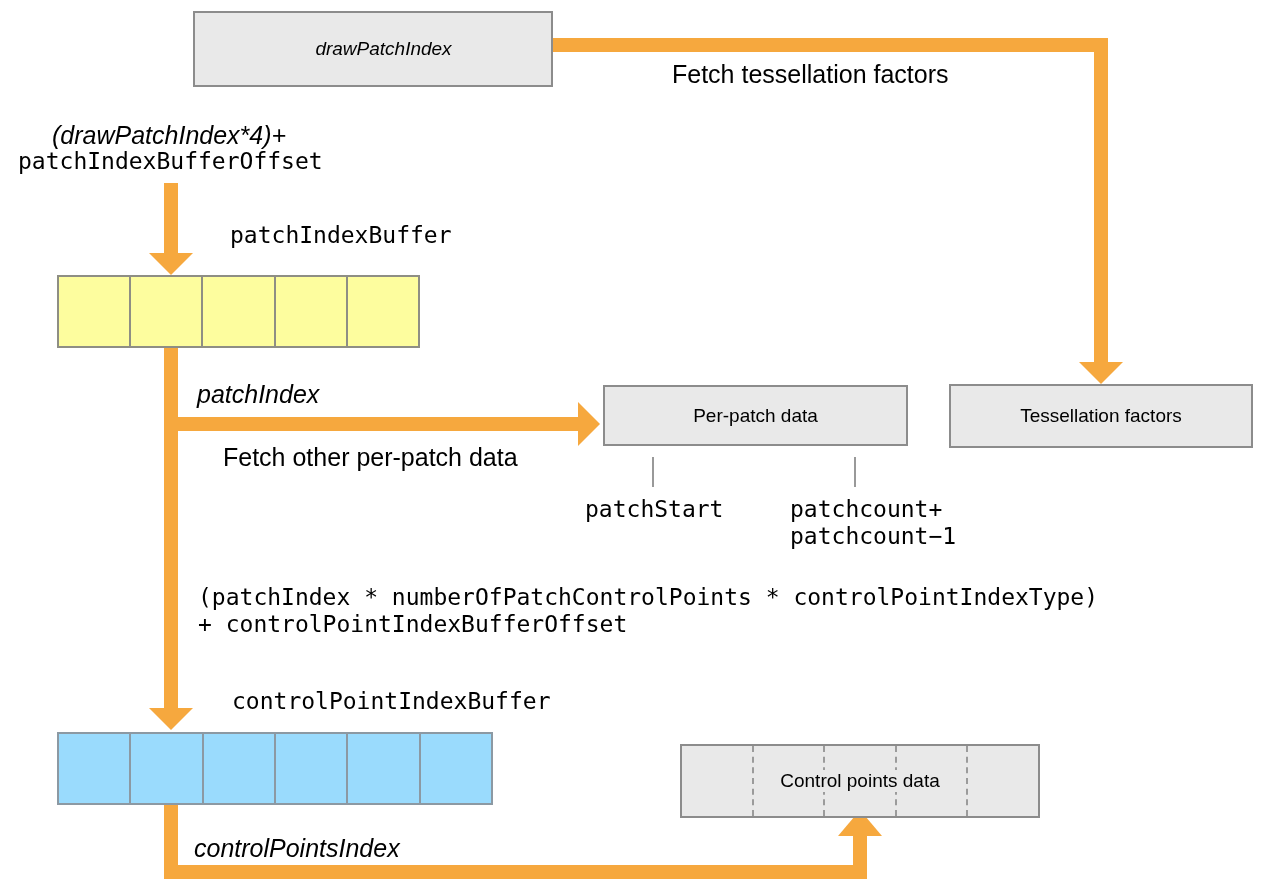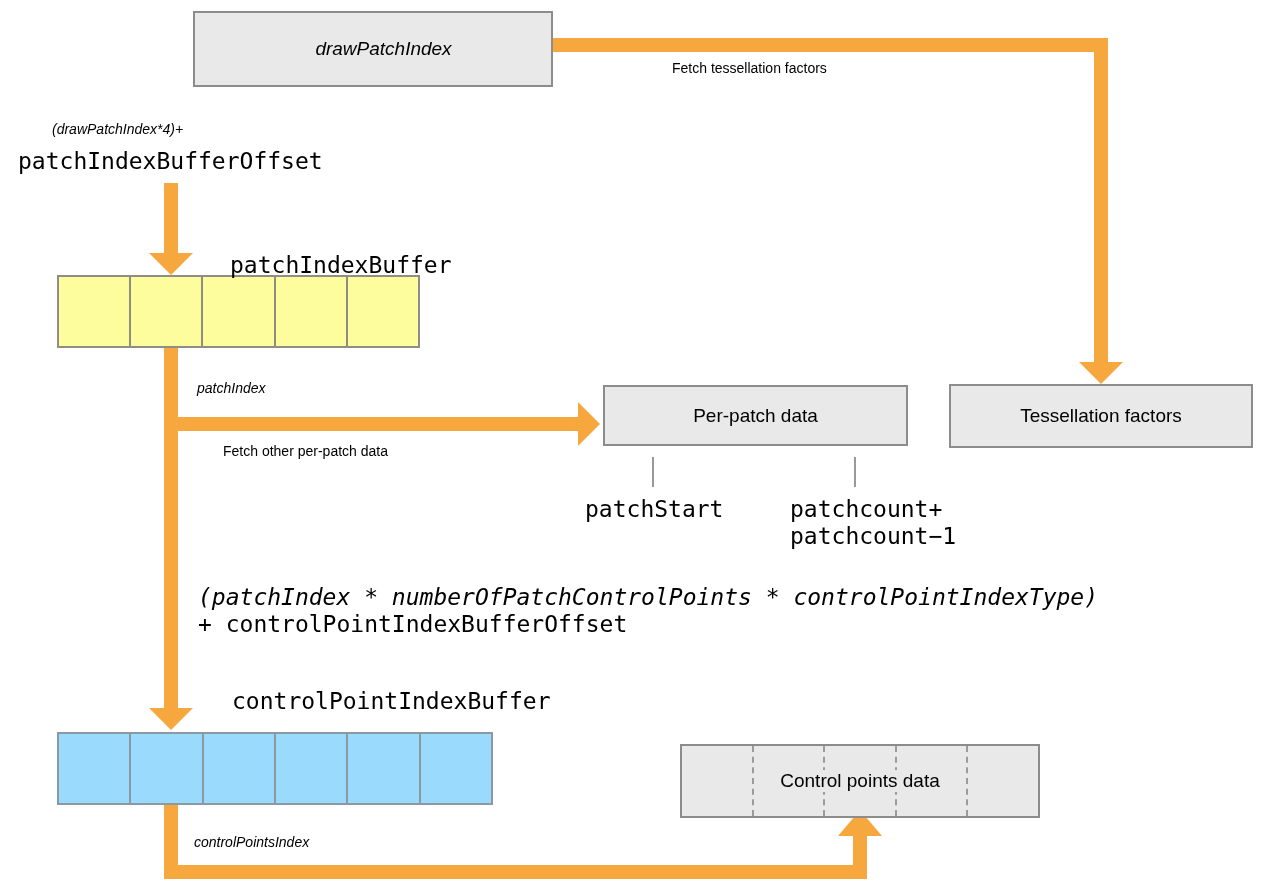--- a/index.html
+++ b/index.html
@@ -51,21 +51,21 @@
   .seg{position:absolute;background:var(--orange);}
   .tri{position:absolute;width:0;height:0;}
   .tri-down{border-left:22px solid transparent;border-right:22px solid transparent;border-top:22px solid var(--orange);}
   .tri-right{border-top:22px solid transparent;border-bottom:22px solid transparent;border-left:22px solid var(--orange);}
   .tri-up{border-left:22px solid transparent;border-right:22px solid transparent;border-bottom:26px solid var(--orange);}
 
   
   .conn{position:absolute;width:2px;background:var(--connector);}
 
   
-  .sans{position:absolute;font-size:14px;white-space:nowrap;}
+  .sans{position:absolute;font-size:25px;white-space:nowrap;}
   .mono{position:absolute;font-family:"DejaVu Sans Mono",monospace;font-size:23px;white-space:nowrap;}
 </style>
 </head>
 <body>
 
 <div class="canvas">
 
   <div class="seg abs" style="left:553px;top:38px;width:555px;height:14px;"></div>
   <div class="seg abs" style="left:1094px;top:38px;width:14px;height:324px;"></div>
   <div class="tri tri-down" style="left:1079px;top:362px;"></div>
@@ -123,32 +123,32 @@
       <div class="cell"></div>
       <div class="cell"></div>
     </div>
 
   <div class="conn" style="left:652px;top:457px;height:30px;"></div>
   <div class="conn" style="left:854px;top:457px;height:30px;"></div>
 
   <span class="sans italic" style="left:52px;top:121px;">(drawPatchIndex*4)+</span>
   <span class="mono" style="left:18px;top:148px;">patchIndexBufferOffset</span>
 
-  <span class="mono" style="left:230px;top:252px;">patchIndexBuffer</span>
+  <span class="mono" style="left:230px;top:222px;">patchIndexBuffer</span>
 
   <span class="sans" style="left:672px;top:60px;">Fetch tessellation factors</span>
 
   <span class="sans italic" style="left:197px;top:380px;">patchIndex</span>
 
   <span class="sans" style="left:223px;top:443px;">Fetch other per-patch data</span>
 
   <span class="mono" style="left:585px;top:496px;">patchStart</span>
   <span class="mono" style="left:790px;top:496px;">patchcount+</span>
   <span class="mono" style="left:790px;top:523px;">patchcount−1</span>
 
-  <span class="mono" style="left:198px;top:584px;font-style:italic;">(patchIndex * numberOfPatchControlPoints * controlPointIndexType)</span>
+  <span class="mono" style="left:198px;top:584px;">(patchIndex * numberOfPatchControlPoints * controlPointIndexType)</span>
   <span class="mono" style="left:198px;top:611px;">+ controlPointIndexBufferOffset</span>
 
   <span class="mono" style="left:232px;top:688px;">controlPointIndexBuffer</span>
 
   <span class="sans italic" style="left:194px;top:834px;">controlPointsIndex</span>
 
 </div>
 
 </body></html>

